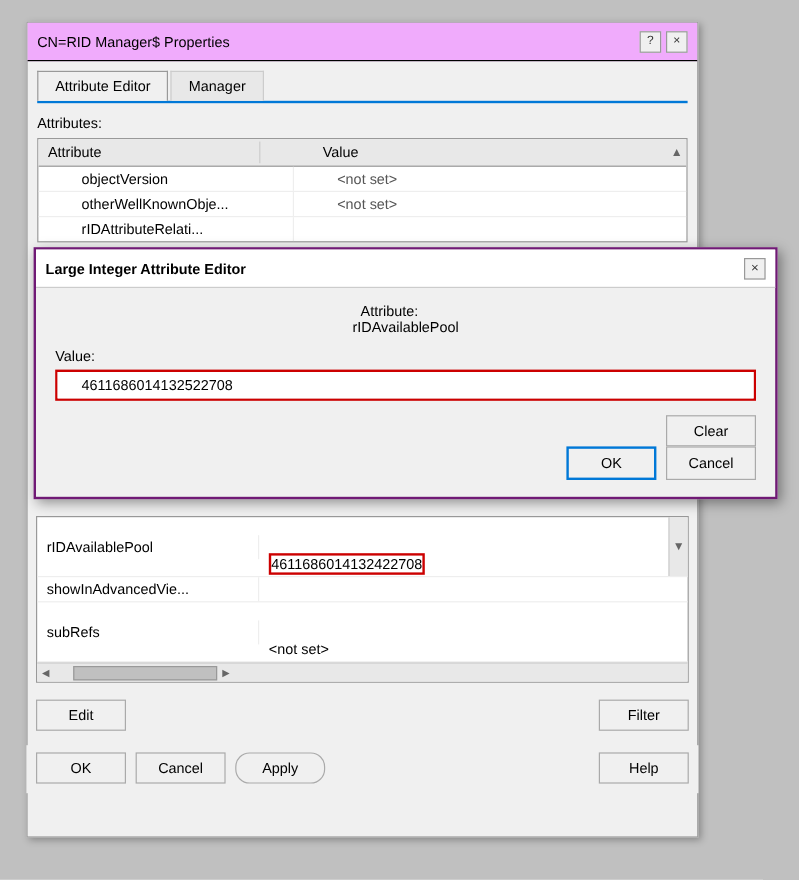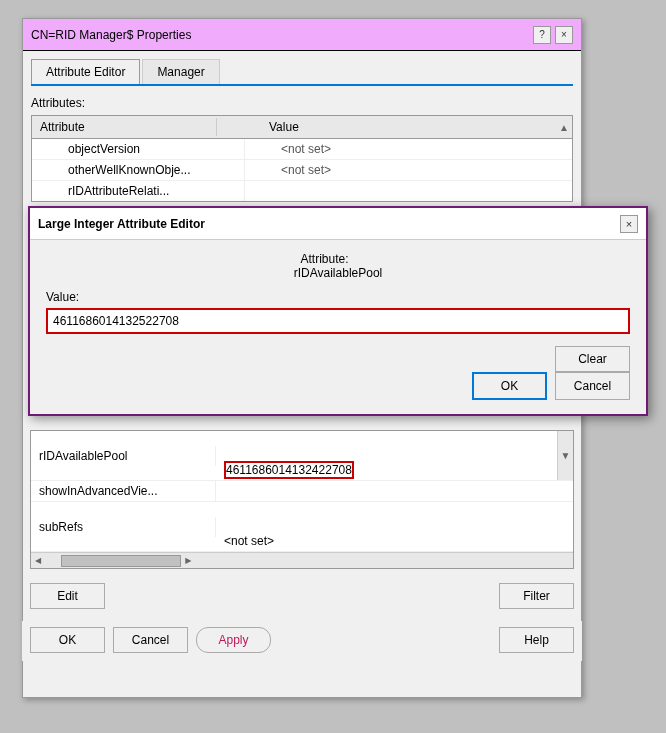--- a/index.html
+++ b/index.html
@@ -225,21 +225,21 @@
     .fg-value-input-wrap {
       border: 2px solid #cc0000;
       background: #fff;
       margin-bottom: 12px;
     }
 
     .fg-value-input {
       width: 100%;
       border: none;
       outline: none;
-      padding: 4px 5px;
+      padding: 4px 20px;
       font-size: 12px;
       background: #fff;
     }
 
     .fg-buttons {
       display: flex;
       justify-content: space-between;
       align-items: flex-end;
       flex-direction: column;
     }
@@ -365,21 +365,21 @@
     
     .outer-bg {
       position: absolute;
       top: 0; left: 0;
       width: 666px;
       height: 733px;
       background: #c0c0c0;
     }
 
     .apply-btn-disabled {
-      color: #be185d;
+      color: #000000;
       background: #f0f0f0;
       border-radius: 12px;
     }
   </style>
 </head>
 <body>
 
 <div class="outer-bg"></div>
 
 <div class="bg-window">

